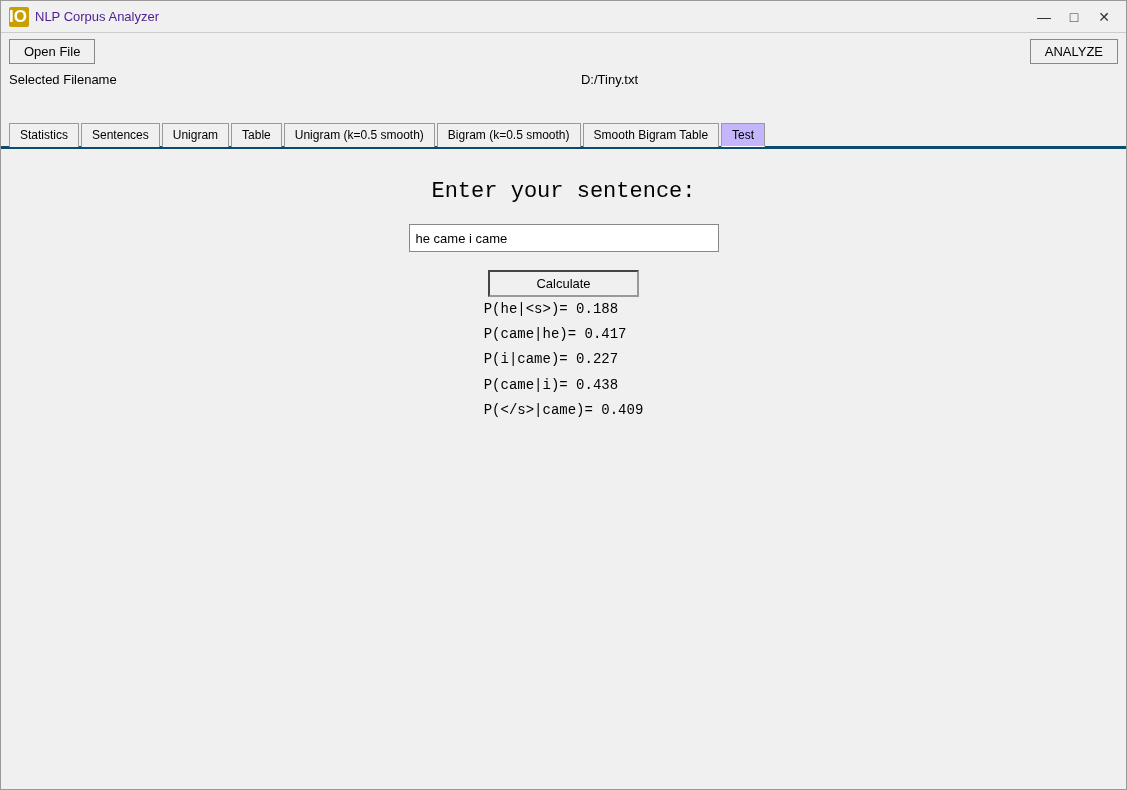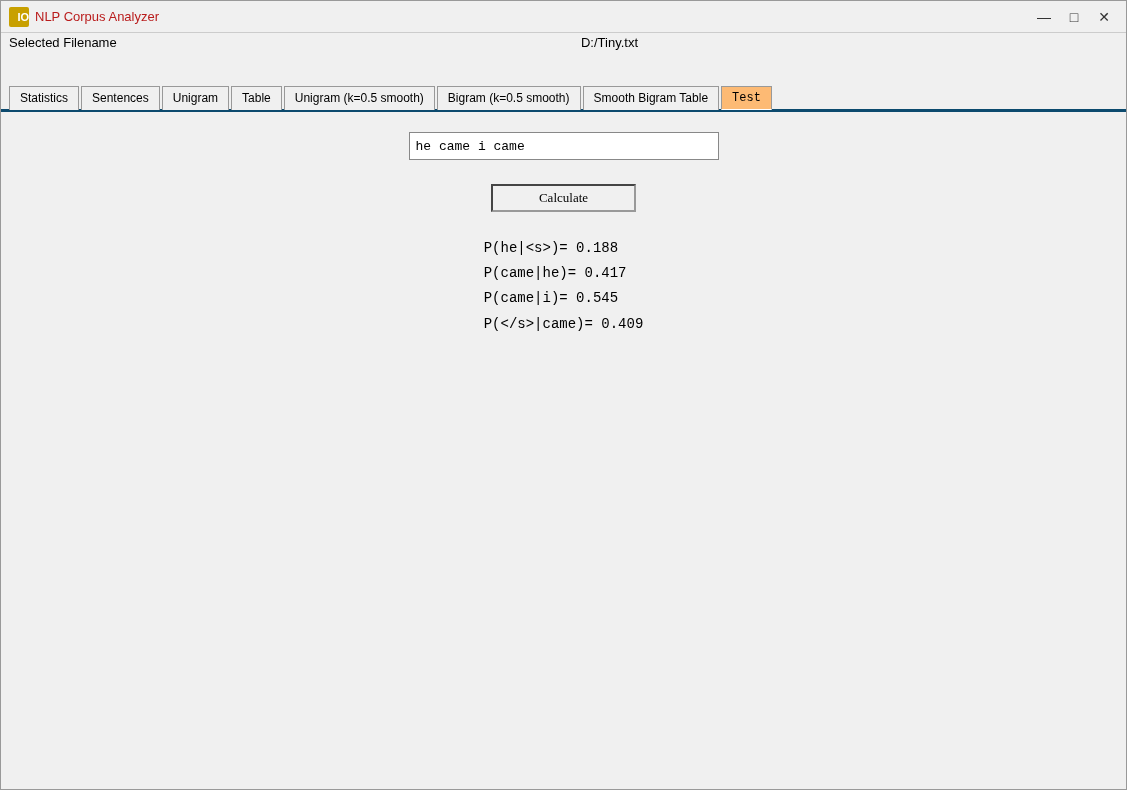--- a/index.html
+++ b/index.html
@@ -36,32 +36,32 @@
       flex-shrink: 0;
     }
 
     .title-bar-icon {
       width: 20px;
       height: 20px;
       background: #c8a000;
       border-radius: 2px;
       display: flex;
       align-items: center;
-      justify-content: flex-end;
+      justify-content: flex-start;
       margin-right: 6px;
-      font-size: 11px;
+      font-size: 17px;
       color: white;
       font-weight: bold;
       flex-shrink: 0;
     }
 
     .title-bar-text {
       flex: 1;
       font-size: 13px;
-      color: #b91c1c;
+      color: #4c1d95;
     }
 
     .title-bar-controls {
       display: flex;
       gap: 2px;
     }
 
     .title-bar-btn {
       width: 28px;
       height: 22px;
@@ -126,24 +126,23 @@
       border-bottom: none;
       cursor: pointer;
       font-size: 12px;
       background: #f0f0f0;
       margin-right: 2px;
       position: relative;
       bottom: -1px;
     }
 
     .tab.active {
-      background: #fdba74;
+      background: #c4b5fd;
       border-bottom: 1px solid #fff;
       z-index: 1;
-      font-family: Liberation Mono, monospace;
     }
 
     .content {
       flex: 1;
       background: #f0f0f0;
       display: flex;
       flex-direction: column;
       align-items: center;
       padding: 20px;
       overflow: auto;
@@ -157,32 +156,31 @@
       margin-top: 10px;
     }
 
     .sentence-input {
       width: 310px;
       height: 28px;
       border: 1px solid #888;
       background: white;
       padding: 2px 6px;
       font-size: 13px;
-      font-family: Liberation Mono, monospace;
-      margin-bottom: 24px;
+      font-family: Liberation Sans, sans-serif;
+      margin-bottom: 18px;
     }
 
     .calculate-btn {
       background: #f0f0f0;
       border: 2px inset #999;
       padding: 4px 46px;
       cursor: pointer;
       font-size: 13px;
-      font-family: Liberation Serif, serif;
-      margin-bottom: 24px;
+      font-family: Liberation Sans, sans-serif;
     }
 
     .result-value {
       font-size: 36px;
       font-weight: bold;
       font-family: 'Courier New', monospace;
       margin-bottom: 20px;
     }
 
     .probabilities {
@@ -210,52 +208,63 @@
       <span>IO</span>
     </div>
     <span class="title-bar-text">NLP Corpus Analyzer</span>
     <div class="title-bar-controls">
       <button class="title-bar-btn">—</button>
       <button class="title-bar-btn">□</button>
       <button class="title-bar-btn close">✕</button>
     </div>
   </div>
 
+  <div class="toolbar">
+    <button class="btn">Open File</button>
+    <div class="analyze-btn-container">
+      <button class="btn">ANALYZE</button>
+    </div>
+  </div>
 
   <div class="filename-section">
     <span class="filename-label">Selected Filename</span>
     <span class="filename-value">D:/Tiny.txt</span>
   </div>
 
   <div class="tabs">
     <div class="tab">Statistics</div>
     <div class="tab">Sentences</div>
     <div class="tab">Unigram</div>
     <div class="tab">Table</div>
     <div class="tab">Unigram (k=0.5 smooth)</div>
     <div class="tab">Bigram (k=0.5 smooth)</div>
     <div class="tab">Smooth Bigram Table</div>
     <div class="tab active">Test</div>
   </div>
 
   <div class="content">
+    <div class="section-title">Enter your sentence:</div>
     <input class="sentence-input" type="text" value="he came i came" style="">
     <button class="calculate-btn">Calculate</button>
     <div class="probabilities">
     <div class="prob-row">
           <span>P(he|&lt;s&gt;)</span>
           <span> = 0.188</span>
         </div>
         <div class="prob-row">
           <span>P(came|he)</span>
           <span> = 0.417</span>
         </div>
         <div class="prob-row">
+          <span>P(i|came)</span>
+          <span> = 0.227</span>
+        </div>
+        <div class="prob-row">
           <span>P(came|i)</span>
-          <span> = 0.545</span>
+          <span> = 0.438</span>
         </div>
         <div class="prob-row">
           <span>P(&lt;/s&gt;|came)</span>
           <span> = 0.409</span>
         </div>
       </div>
   </div>
 </div>
 
 </body></html>

